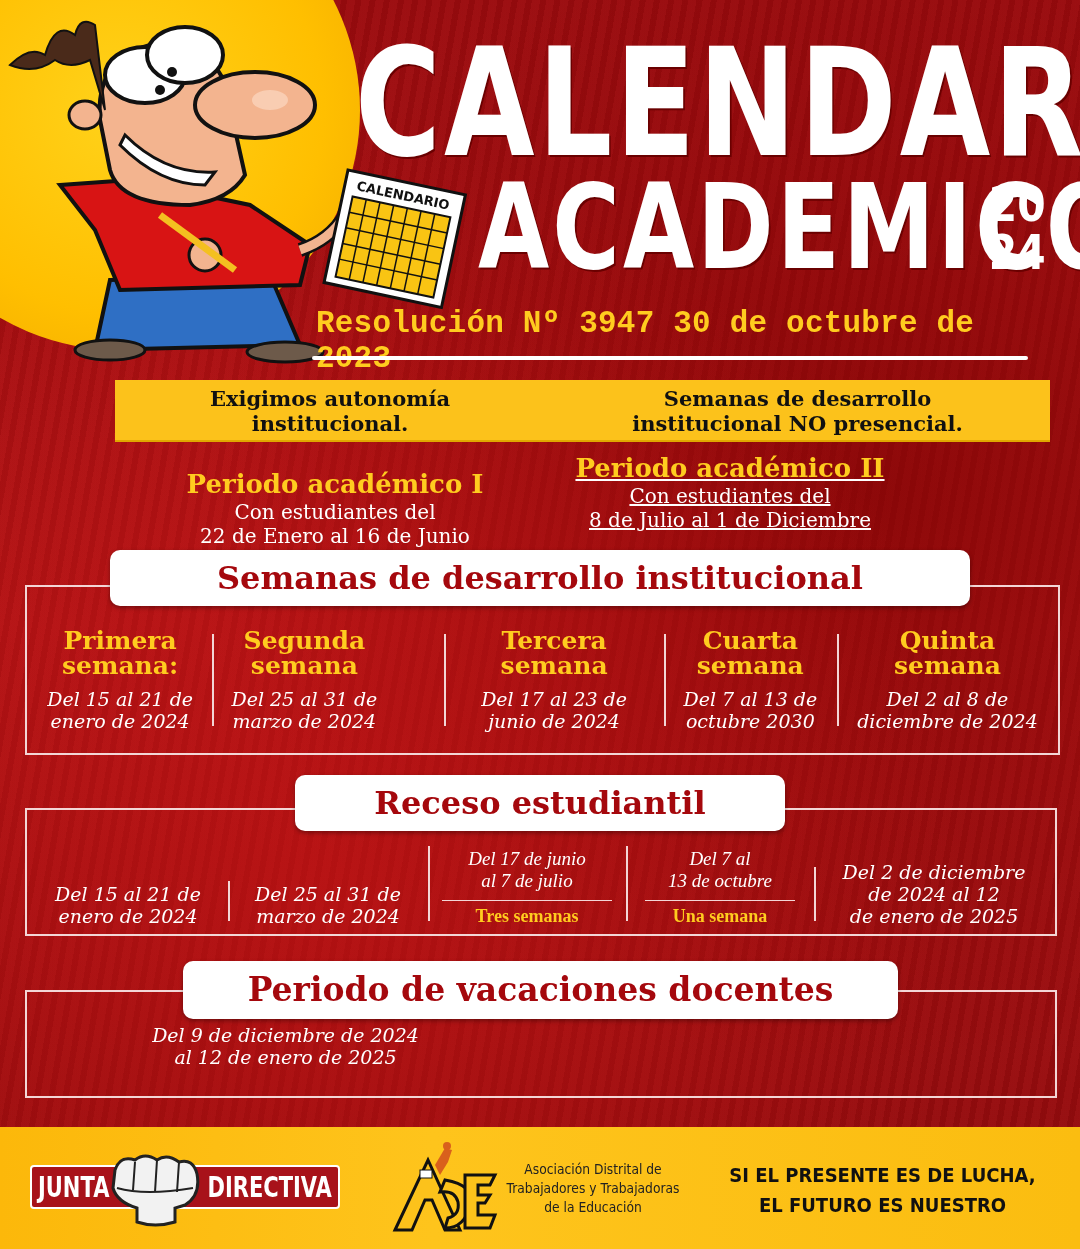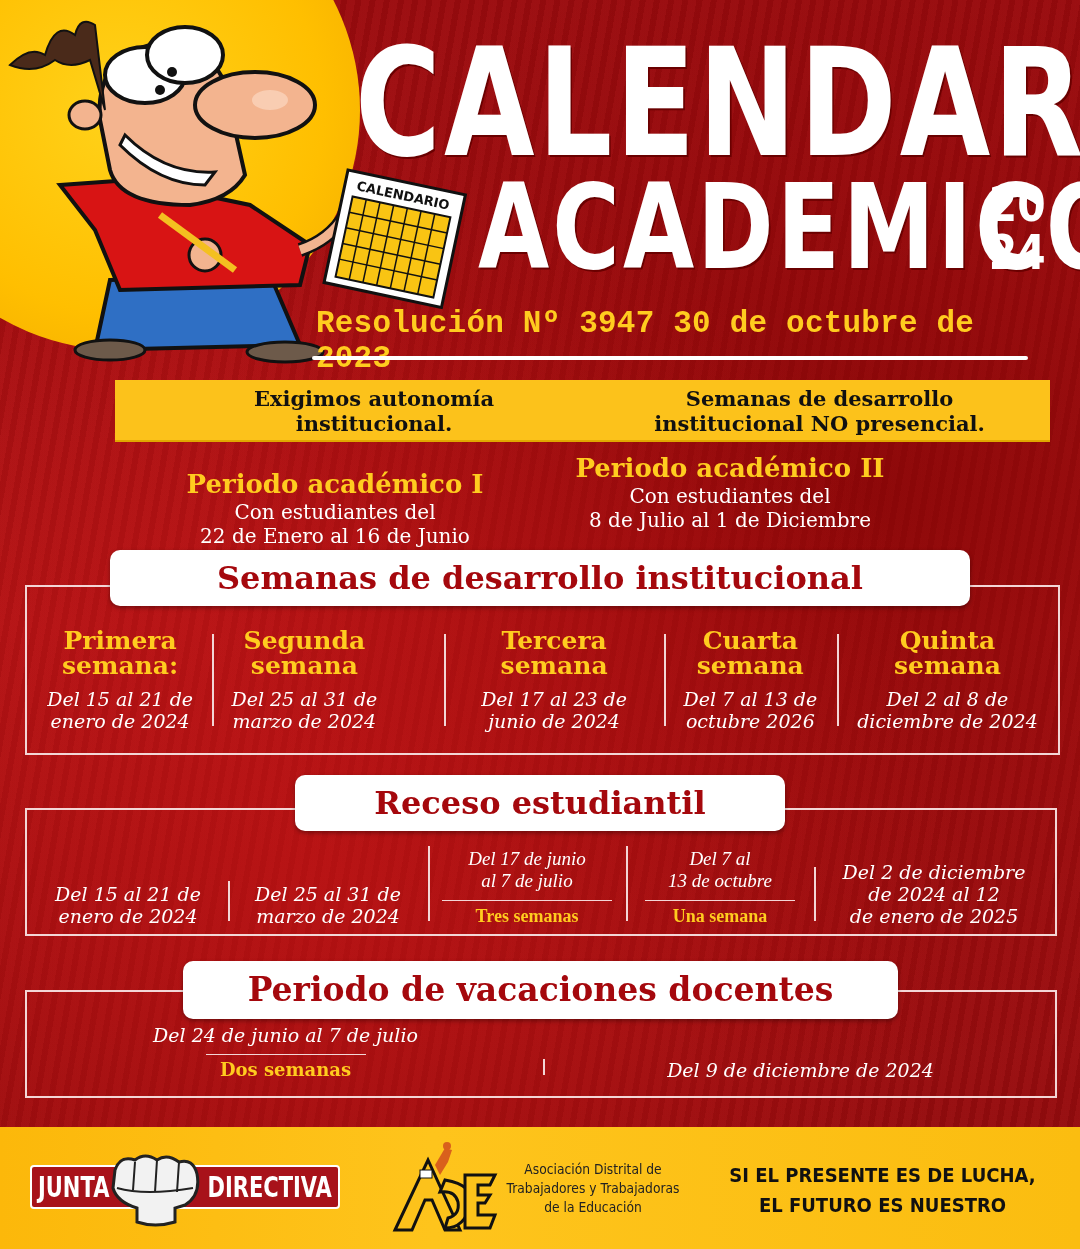--- a/index.html
+++ b/index.html
@@ -41,21 +41,20 @@
     font-family: Liberation Mono, monospace; font-weight: 900; font-size: 31px; color: #ffcc1f;
     letter-spacing: 0.2px;
   }
   .divider-white { position: absolute; left: 312px; top: 356px; width: 716px; height: 4px; background: #fff; border-radius: 2px; }
 
   
   .yellow-banner {
     position: absolute; left: 115px; top: 380px; width: 935px; height: 62px;
     background: #fcc21b; border-bottom: 2px solid #e0a800;
     display: flex;
-    padding-left: 44px;
   }
   .yellow-banner .col { flex: 1; text-align: center; color: #111; font-weight: 900; font-size: 21px; line-height: 25px; padding-top: 6px; }
   .yellow-banner .col:first-child { flex: 0 0 430px; }
 
   .periods { position: absolute; left: 140px; top: 452px; width: 900px; display: flex; }
   .period { text-align: center; }
   .period .ptitle { font-weight: 900; font-size: 26px; color: #ffcc1f; line-height: 32px; }
   .period .pline { font-size: 20px; line-height: 24px; color: #fff; font-family: "DejaVu Serif", serif; }
 
   
@@ -179,21 +178,21 @@
     <div>institucional NO presencial.</div>
   </div>
 </div>
 
 <div class="periods">
   <div class="period" style="width:390px;margin-top:16px;">
     <div class="ptitle">Periodo académico I</div>
     <div class="pline">Con estudiantes del</div>
     <div class="pline">22 de Enero al 16 de Junio</div>
   </div>
-  <div class="period" style="width:400px;">
+  <div class="period" style="width:400px;text-decoration:underline;">
     <div class="ptitle">Periodo académico II</div>
     <div class="pline">Con estudiantes del</div>
     <div class="pline">8 de Julio al 1 de Diciembre</div>
   </div>
 </div>
 
 <div class="section-box" style="left:25px; top:585px; width:1035px; height:170px;"></div>
 <div class="section-pill" style="left:110px; top:550px; width:860px; height:56px; font-size:32px; line-height:56px;">Semanas de desarrollo institucional</div>
 <div class="grid" style="left:28px; top:628px; width:1030px;">
   <div class="cell" style="width:200px;">
@@ -218,21 +217,21 @@
     <div class="week-date">
         <div>Del 17 al 23 de</div>
         <div>junio de 2024</div>
       </div>
   </div>
   <div class="cell" style="width:188px;">
     <div class="week-title">Cuarta</div>
     <div class="week-title">semana</div>
     <div class="week-date">
         <div>Del 7 al 13 de</div>
-        <div>octubre  2026</div>
+        <div>octubre  2030</div>
       </div>
   </div>
   <div class="cell" style="width:240px;">
     <div class="week-title">Quinta</div>
     <div class="week-title">semana</div>
     <div class="week-date">
         <div>Del 2 al 8 de</div>
         <div>diciembre de 2024</div>
       </div>
   </div>
@@ -265,26 +264,22 @@
     <div class="recess-date">Del 2 de diciembre</div>
     <div class="recess-date">de 2024 al 12</div>
     <div class="recess-date">de enero de 2025</div>
   </div>
 </div>
 
 <div class="section-box" style="left:25px; top:990px; width:1032px; height:108px;"></div>
 <div class="section-pill" style="left:183px; top:961px; width:715px; height:58px; font-size:33px; line-height:58px;">Periodo de vacaciones docentes</div>
 <div class="grid" style="left:28px; top:1018px; width:1030px;">
   <div class="cell" style="width:515px; padding-top:6px;">
-    <div class="recess-date">Del 24 de junio al 7 de julio</div>
-    <div class="sub-rule" style="width:160px;"></div>
-    <div class="sub-label">Dos semanas</div>
-  </div>
-  <div class="cell" style="width:515px; padding-top:6px;">
     <div class="recess-date">Del 9 de diciembre de 2024</div>
+    <div class="recess-date">al 12 de enero de 2025</div>
   </div>
 </div>
 
 <div class="footer"></div>
 <div class="junta">
   <span class="jleft">JUNTA</span>
   <span class="jright">DIRECTIVA</span>
 </div>
 <svg class="fist" viewBox="0 0 100 78">
   <path d="M10 20 Q15 5 30 10 Q40 2 52 10 Q62 3 74 12 Q88 8 92 24 Q96 45 80 55 L70 58 L70 72 Q50 78 32 72 L32 58 Q12 52 8 38 Z" fill="#f2f2f2" stroke="#222" stroke-width="3"></path>

